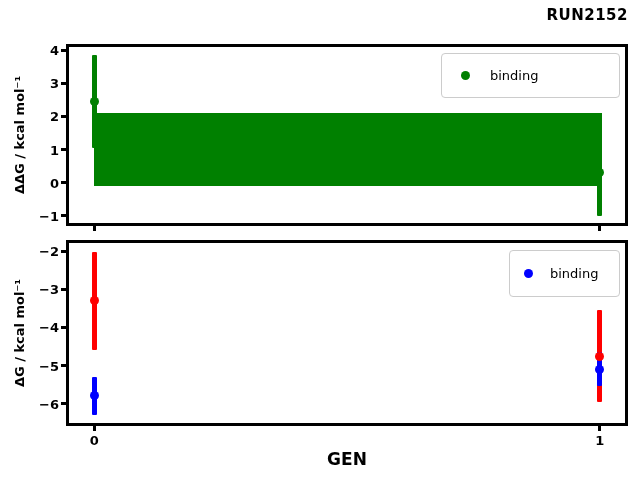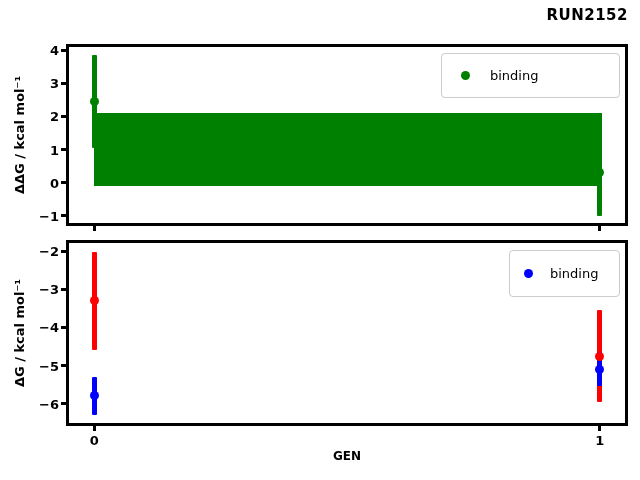--- a/index.html
+++ b/index.html
@@ -17,21 +17,21 @@
   #axes-top{left:66px;top:44px;width:556px;height:176px;}
   #axes-bottom{left:66px;top:240px;width:556px;height:180px;}
   .ylabel{
     position:absolute;font-size:13px;font-weight:bold;white-space:nowrap;
     transform:translate(-50%,-50%) rotate(-90deg);
   }
   #ylabel-top{left:19px;top:135px;}
   #ylabel-bottom{left:19px;top:333px;}
   .xlabel{
     position:absolute;left:287px;top:449px;width:120px;text-align:center;
-    font-size:12px;font-weight:bold;
+    font-size:17px;font-weight:bold;
   }
   .ytick{position:absolute;left:-8px;width:5px;height:3px;background:#000;}
   .xtick{position:absolute;top:100%;margin-top:3px;width:3px;height:5px;background:#000;}
   .ytick-label{
     position:absolute;font-size:13px;font-weight:bold;white-space:nowrap;
     transform:translate(-100%,-50%);left:-10px;
   }
   .xtick-label{
     position:absolute;font-size:13px;font-weight:bold;white-space:nowrap;
     transform:translate(-50%,0);top:100%;margin-top:10px;

